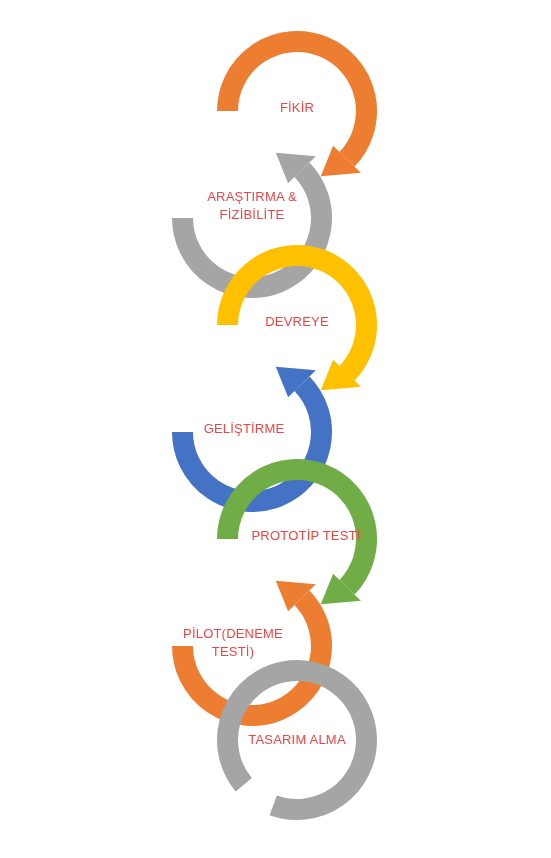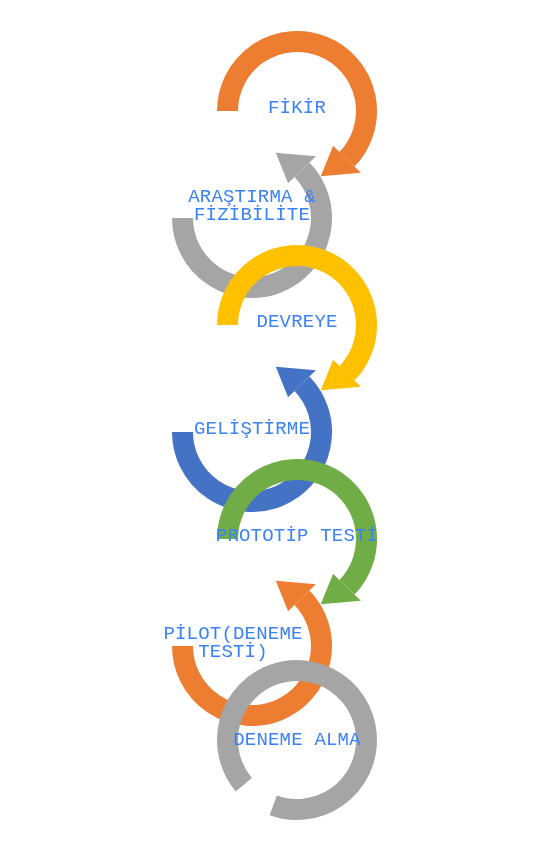--- a/index.html
+++ b/index.html
@@ -23,23 +23,23 @@
     position: absolute;
     left: 0;
     top: 0;
     width: 551px;
     height: 858px;
     display: block;
   }
   .stage-label {
     position: absolute;
     text-align: center;
-    color: #3b82f6;
-    font-family: Liberation Mono, monospace;
-    font-size: 19px;
+    color: #ef4444;
+    font-family: Liberation Sans, sans-serif;
+    font-size: 13px;
     line-height: 18px;
     letter-spacing: 0.2px;
     white-space: pre-line;
     transform: translate(-50%, -50%);
     pointer-events: none;
   }
 </style>
 </head>
 <body>
 
@@ -71,19 +71,19 @@
       </g>
       <g>
         <path d="M 243.76 784.67 A 69.5 69.5 0 1 1 273.23 805.31" fill="none" stroke="#A5A5A5" stroke-width="21" stroke-linecap="butt"></path>
       </g>
     </svg>
   <div id="labels-layer">
       <div class="stage-label" style="left: 297px; top: 108px;">FİKİR</div>
       <div class="stage-label" style="left: 252px; top: 206px;">ARAŞTIRMA &amp;
 FİZİBİLİTE</div>
       <div class="stage-label" style="left: 297px; top: 322px;">DEVREYE</div>
-      <div class="stage-label" style="left: 252px; top: 429px;">GELİŞTİRME</div>
-      <div class="stage-label" style="left: 297px; top: 536px;">PROTOTİP TESTİ</div>
+      <div class="stage-label" style="left: 244px; top: 429px;">GELİŞTİRME</div>
+      <div class="stage-label" style="left: 306px; top: 536px;">PROTOTİP TESTİ</div>
       <div class="stage-label" style="left: 233px; top: 643px;">PİLOT(DENEME
 TESTİ)</div>
-      <div class="stage-label" style="left: 297px; top: 740px;">DENEME ALMA</div>
+      <div class="stage-label" style="left: 297px; top: 740px;">TASARIM ALMA</div>
     </div>
 </div>
 
 </body></html>

